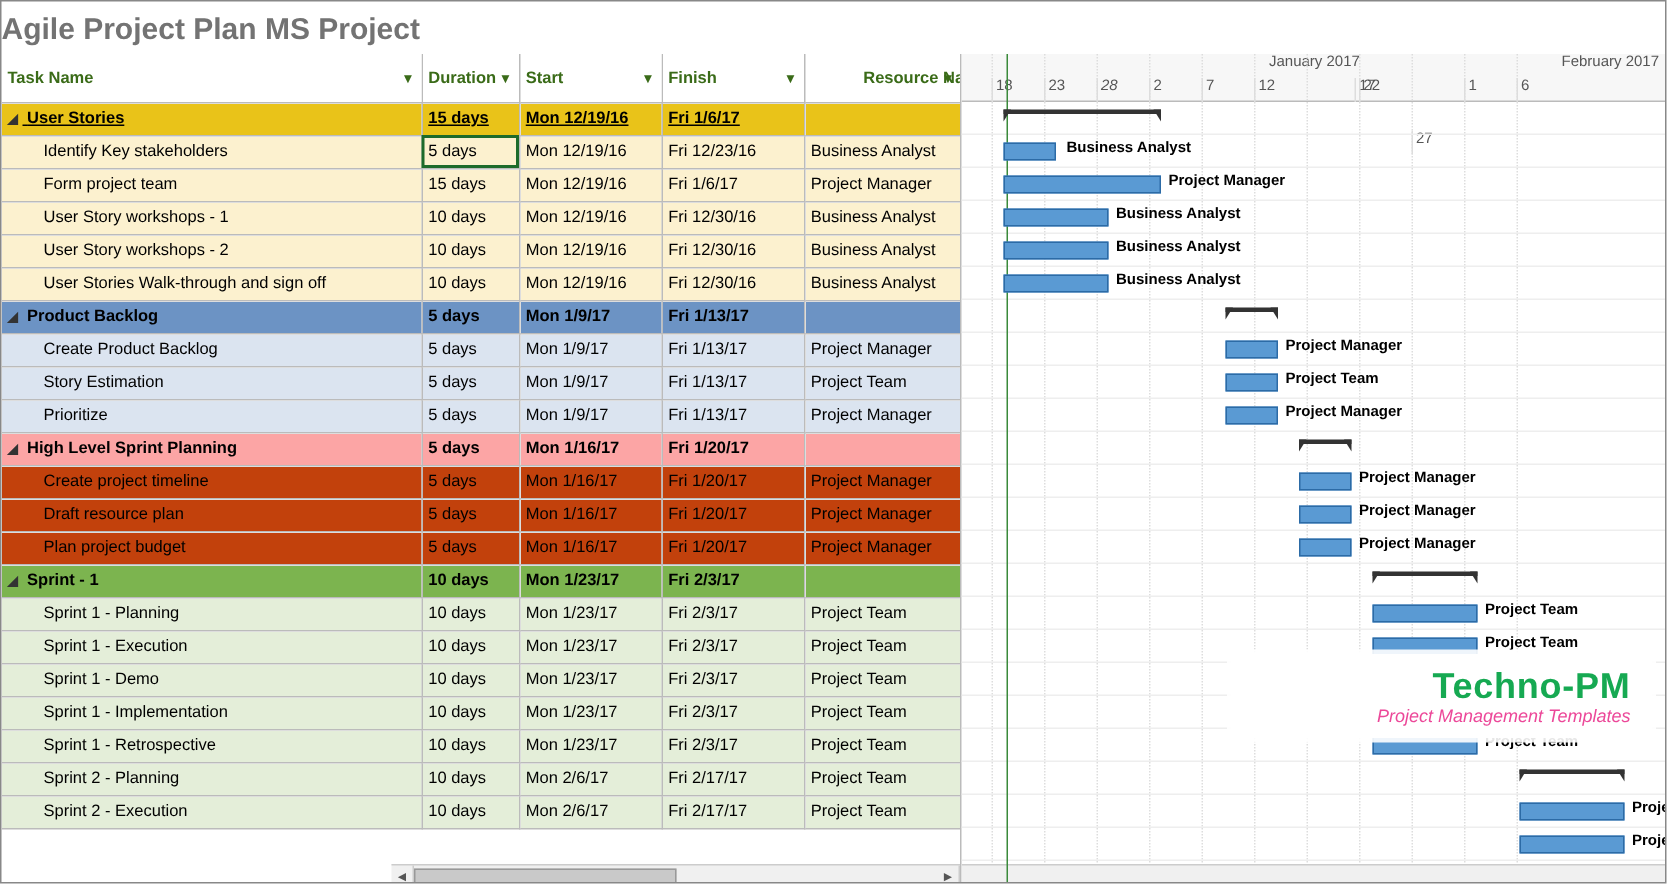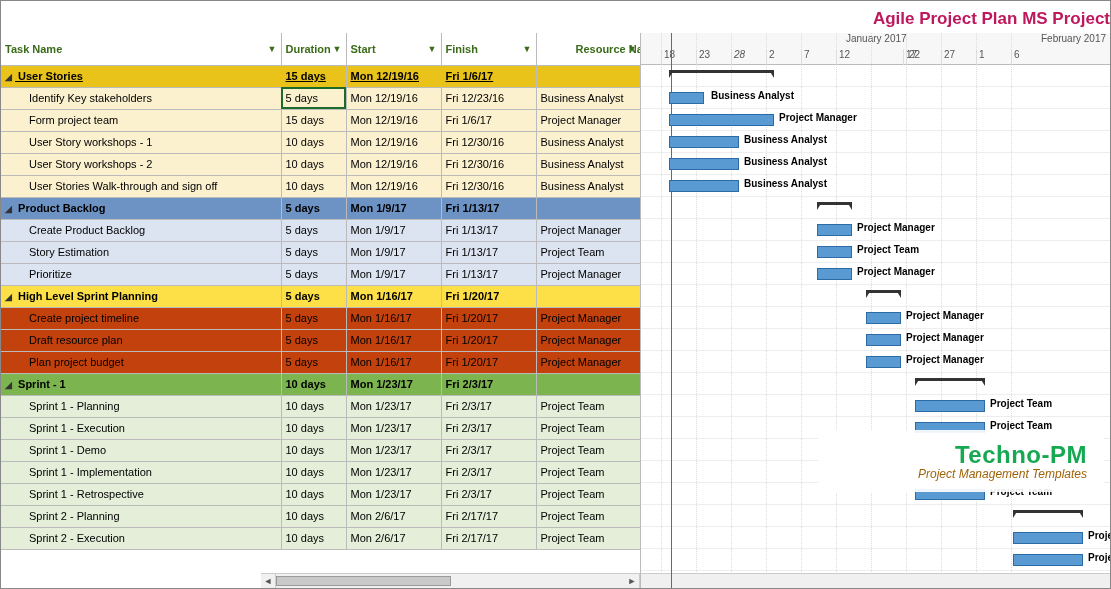--- a/index.html
+++ b/index.html
@@ -1,59 +1,59 @@
 <!DOCTYPE html>
 <html><head>
 <meta charset="utf-8">
 <style>
   * { box-sizing: border-box; margin: 0; padding: 0; }
   body { font-family: "Segoe UI", Tahoma, sans-serif; font-size: 11px; background: #fff; width: 1111px; height: 589px; overflow: hidden; border:1px solid #888;}
-  .title { color: #be185d; font-size: 17px; font-weight: 700; text-align: right; padding: 8px 0 4px; }
+  .title { color: #737373; font-size: 20px; font-weight: 700; text-align: left; padding: 8px 0 4px; }
   .pane { display: flex; height: calc(100% - 32px); }
   .grid-pane { width: 640px; border-right: 1px solid #bbb; overflow: hidden; position:relative;}
   .gantt-pane { flex: 1; position: relative; overflow: hidden; }
   table { border-collapse: collapse; width: 100%; table-layout: fixed; }
   th, td { border-right: 1px solid #bbb; border-bottom: 1px solid #bbb; height: 22px; padding: 0 4px; overflow: hidden; white-space: nowrap; text-overflow: clip; }
   thead th { background: #fff; color: #3a6b18; font-weight: 600; text-align: left; font-size:11px; vertical-align: middle; position: relative; height:32px;}
   thead th .drop { position:absolute; right:4px; top:50%; transform:translateY(-50%); font-size:9px; color:#3a6b18;}
   .col-task   { width: 280px; }
   .col-dur    { width: 65px; }
   .col-start  { width: 95px; }
   .col-finish { width: 95px; }
   .col-res    { width: 105px; padding-left: 39px; }
   tbody tr.summary td { font-weight: 700; }
   tbody tr.summary .toggle { color:#333; }
   .toggle { display:inline-block; width:10px; font-size:9px; vertical-align:middle;}
   .indent-1 { padding-left: 28px !important; }
   .bg-gold        { background:#e9c319;text-decoration:underline; }
   .bg-gold-lt     { background:#fcf1cf; }
   .bg-blue        { background:#6c93c4; }
   .bg-blue-lt     { background:#dbe4f0; }
-  .bg-orange      { background:#fde047; }
+  .bg-orange      { background:#fca5a5; }
   .bg-orange-lt   { background:#c2410c; }
   .bg-green       { background:#7cb44f; }
   .bg-green-lt    { background:#e4eed9; }
   .selected-cell { outline:2px solid #1d6b2b; outline-offset:-2px;}
   .tick-row { position:absolute; left:0; right:0; top:0; height:32px; border-bottom:1px solid #bbb; background:#f7f7f7;}
   .month-row { position:absolute; left:0; right:0; top:0; height:16px; font-size:10px; color:#555;}
   .month-row span { position:absolute; }
   .tick { position:absolute; top:16px; height:16px; font-size:10px; color:#555; border-left:1px solid #ddd; padding-left:2px;}
   .grid-line { position:absolute; top:0; bottom:0; width:1px; border-left:1px dotted #ddd; z-index:0;}
   .gantt-rows { position:absolute; left:0; right:0; top:32px; }
   .gantt-row { position:relative; height:22px; border-bottom:1px solid #eee; }
   .bar { position:absolute; top:5px; height:12px; background:#5a9ad3; border:1px solid #2c6ba6; z-index:2;}
   .summary-bar { position:absolute; top:5px; height:10px; border-top:3px solid #333; z-index:2;}
   .summary-bar::before,.summary-bar::after{content:'';position:absolute;top:-3px;width:0;height:0;border-top:8px solid #333;}
   .summary-bar::before{left:0;border-right:5px solid transparent;}
   .summary-bar::after{right:0;border-left:5px solid transparent;}
   .bar-label { position:absolute; top:3px; font-size:10px; font-weight:700; white-space:nowrap; z-index:3;}
   .today-line { position:absolute; top:0; bottom:0; width:1px; border-left:1px solid #3a8a3a; z-index:1;}
   .watermark { position:absolute; left:180px; top:400px; width:280px; background:#fff; padding:8px 14px; z-index:50; box-shadow:0 0 0 3px rgba(255,255,255,.9);text-align:right;}
   .watermark .wm-title { color:#16a952; font-size:24px; font-weight:700; letter-spacing:.5px;}
-  .watermark .wm-sub   { color:#a16207; font-size:12px; font-style:italic; margin-top:-2px;}
+  .watermark .wm-sub   { color:#ec4899; font-size:12px; font-style:italic; margin-top:-2px;}
   .hscroll-left{position:absolute;left:260px;bottom:0;right:0;height:15px;background:#f0f0f0;border-top:1px solid #ccc;display:flex;}
   .hscroll-left .track{flex:1;position:relative;}
   .hscroll-left .thumb{position:absolute;left:0;top:2px;bottom:2px;width:50%;background:#c9c9c9;border:1px solid #999;}
   .hscroll-right{position:absolute;left:0;bottom:0;right:0;height:15px;background:#f0f0f0;border-top:1px solid #ccc;}
   .arrow{width:15px;display:flex;align-items:center;justify-content:center;font-size:9px;color:#555;border-right:1px solid #ccc;}
 </style>
 </head>
 <body>
 
 <div class="title">Agile Project Plan MS Project</div>
@@ -245,21 +245,21 @@
         </div>
       <div id="tick-wrap">
           <div class="tick" style="left: 20px;">18</div>
           <div class="tick" style="left: 55px;">23</div>
           <div class="tick" style="left: 90px; font-style: italic;">28</div>
           <div class="tick" style="left: 125px;">2</div>
           <div class="tick" style="left: 160px;">7</div>
           <div class="tick" style="left: 195px;">12</div>
           <div class="tick" style="left: 230px; margin-left: 32px;">17</div>
           <div class="tick" style="left: 265px;">22</div>
-          <div class="tick" style="left: 300px;">27</div>
+          <div class="tick" style="left: 300px; margin-top: 35px;">27</div>
           <div class="tick" style="left: 335px;">1</div>
           <div class="tick" style="left: 370px;">6</div>
         </div>
     </div>
     <div id="grid-lines">
         <div class="grid-line" style="left: 20px;"></div>
         <div class="grid-line" style="left: 55px;"></div>
         <div class="grid-line" style="left: 90px;"></div>
         <div class="grid-line" style="left: 125px;"></div>
         <div class="grid-line" style="left: 160px;"></div>

